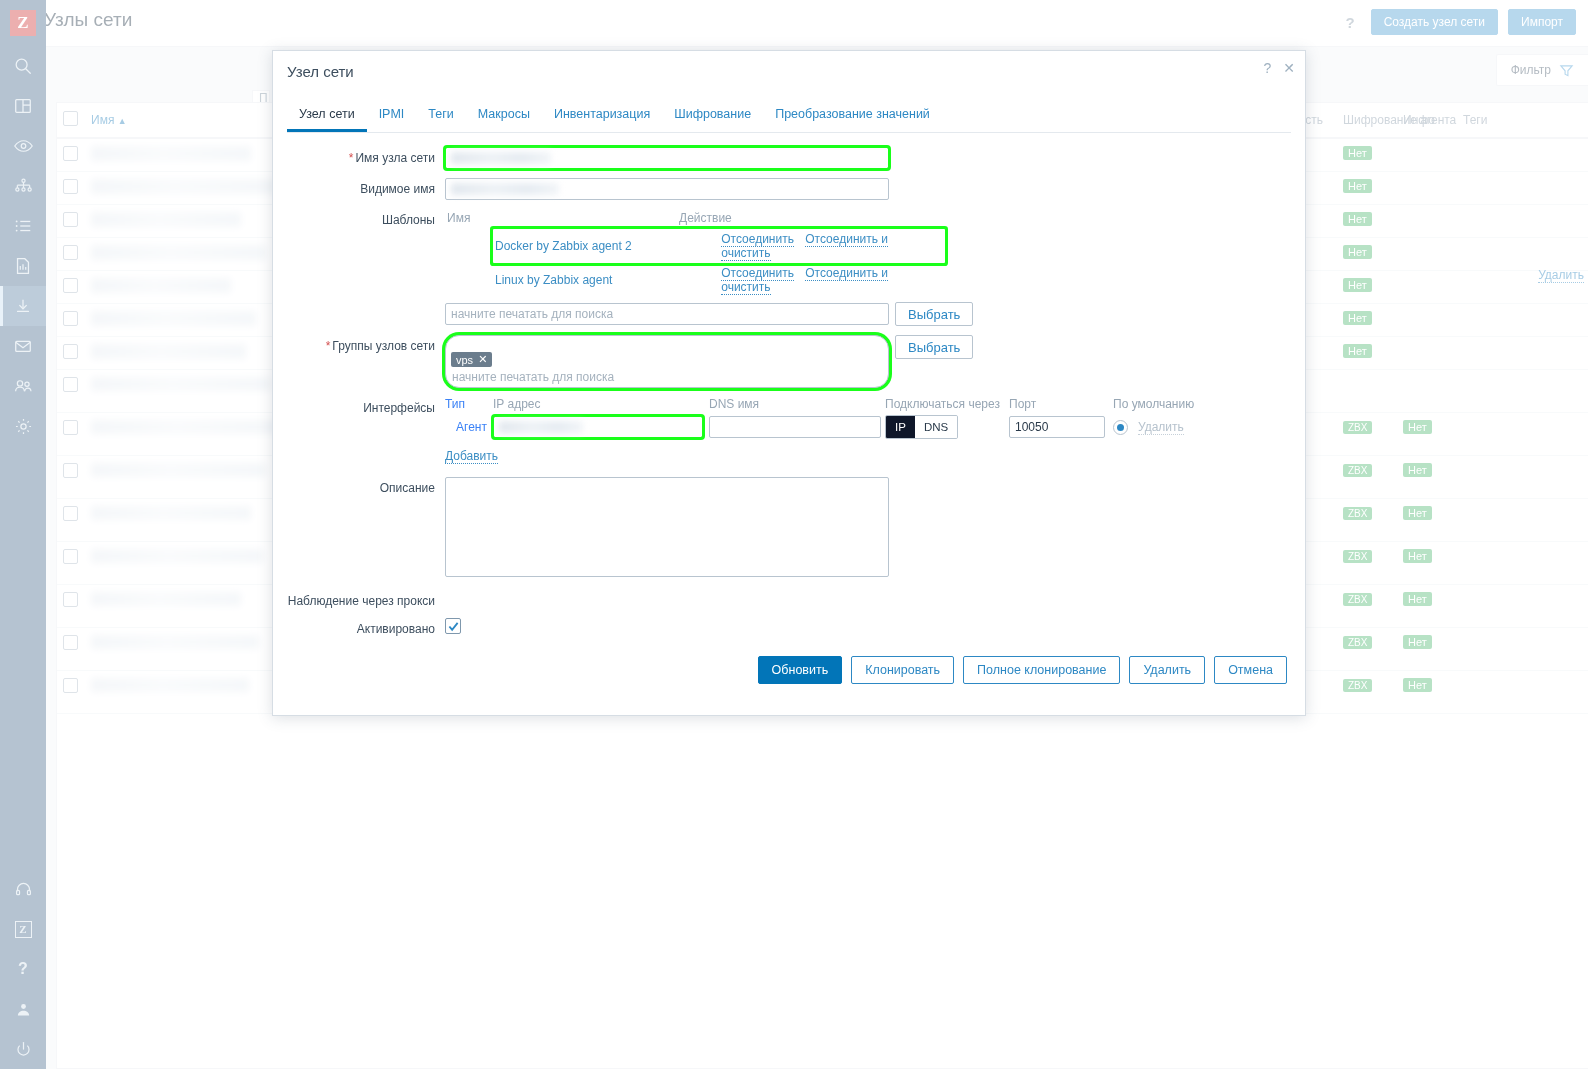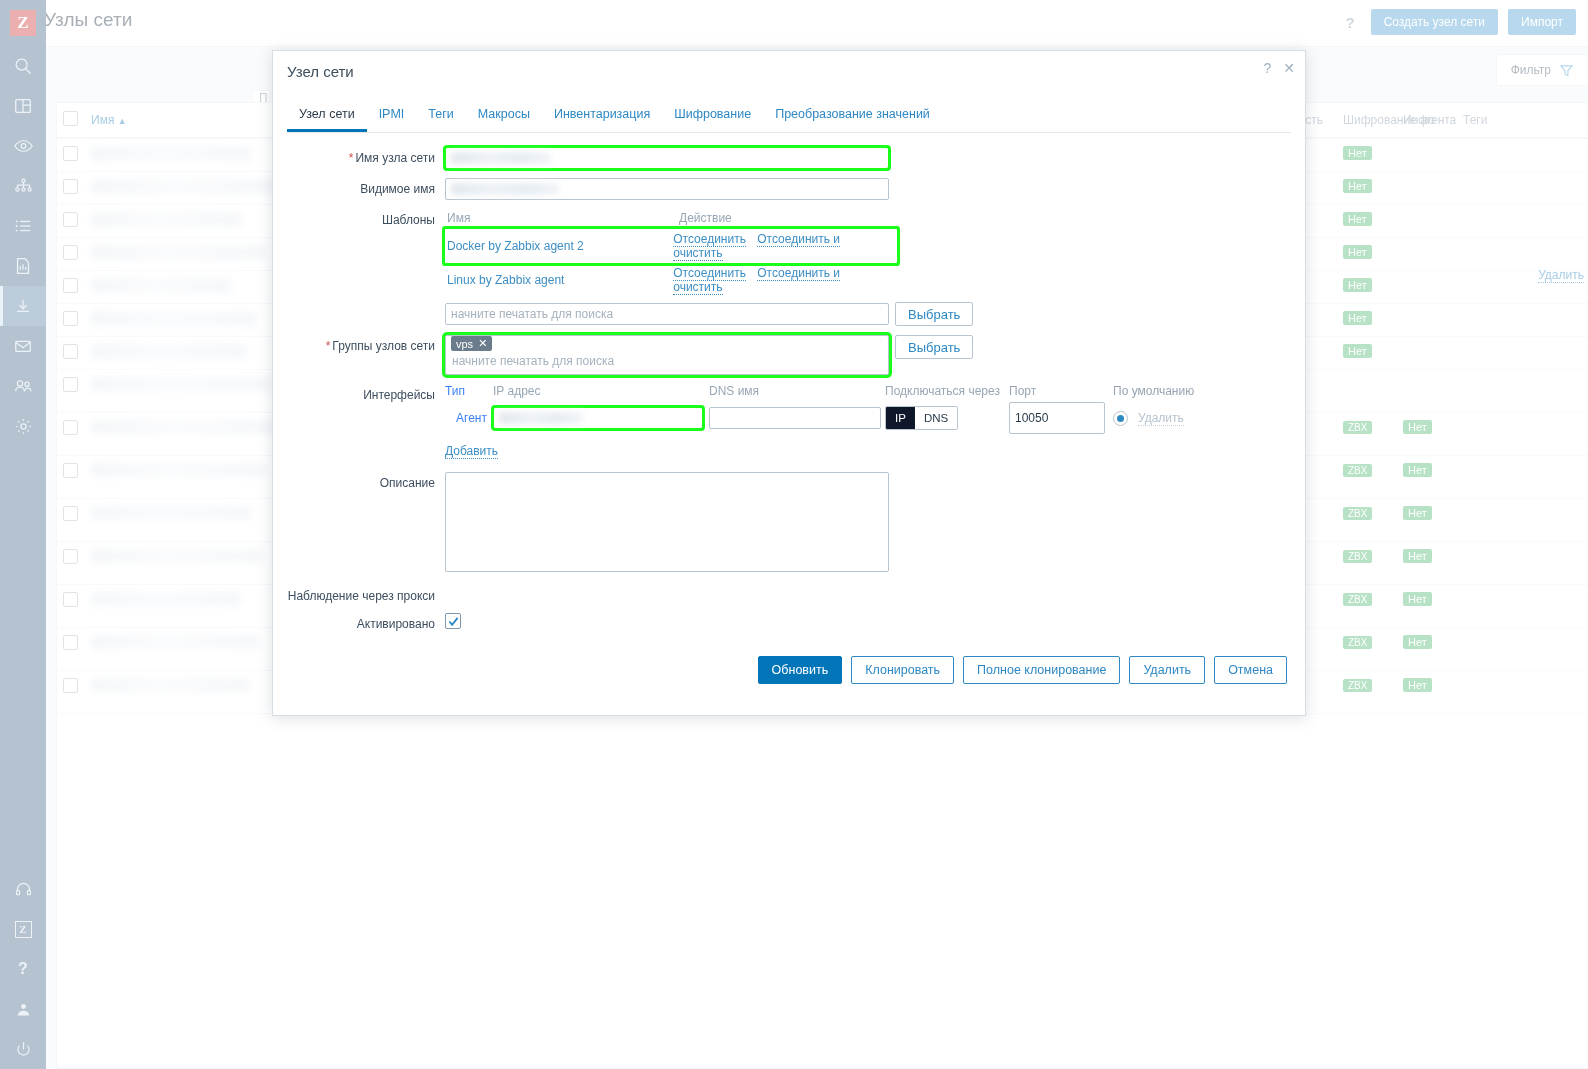--- a/index.html
+++ b/index.html
@@ -144,49 +144,49 @@
   .inp{
     width:444px;height:22px;border:1px solid #b8c4cf;border-radius:2px;background:#fff;
     box-sizing:border-box;padding:2px 5px;font-size:12px;color:#2a3a4a;
     font-family:"Liberation Sans",sans-serif;
   }
   .inp::placeholder{color:#a5b2be;}
   .hl{outline:3px solid #1aff1a;outline-offset:-1px;border-color:#1aff1a;}
   .hlbox{box-shadow:0 0 0 3px #1aff1a;border-radius:1px;}
   .tplhdr{display:flex;color:#97a6b4;padding:2px 0 4px 2px;font-size:12px;}
   .tplhdr .c1{width:232px;}
-  .tplrow{display:flex;align-items:center;padding:3px 2px;font-size:12px;}
+  .tplrow{display:flex;align-items:center;padding:3px 2px;font-size:12px;margin-left:48px;}
   .tplrow .c1{width:232px;}
   .tplrow a{margin-right:8px;}
   .selbtn{
     border:1px solid #b8c4cf;background:#fff;color:#2d88c4;border-radius:2px;
     padding:4px 12px;font-size:13px;cursor:pointer;margin-left:6px;height:24px;
     font-family:"Liberation Sans",sans-serif;
   }
   .multiselect{
-    width:444px;border:1px solid #b8c4cf;border-radius:2px;background:#fff;
-    box-sizing:border-box;padding:0 5px 3px;min-height:40px;
+    width:444px;border:1px solid #b8c4cf;border-radius:14px;background:#fff;
+    box-sizing:border-box;padding:16px 5px 3px;min-height:40px;
   }
   .chip{
     background:#6b7d8d;color:#fff;border-radius:2px;padding:1px 5px;font-size:11px;
     display:inline-flex;align-items:center;gap:5px;
   }
   .chip .x{cursor:pointer;font-weight:bold;}
   .ms-ph{color:#a5b2be;font-size:12px;padding:3px 1px 0;}
   .ifhdr{display:flex;color:#97a6b4;font-size:12px;padding-bottom:4px;}
   .ifrow{display:flex;align-items:center;font-size:12px;}
   .w-type{width:48px;color:#3b82f6;}
   .w-ip{width:216px;}
   .w-dns{width:176px;}
   .w-via{width:90px;}
   .w-port{width:104px;}
   .w-def{width:100px;}
   .inp-ip{width:210px;height:22px;}
   .inp-dns{width:172px;height:22px;}
-  .inp-port{width:96px;height:32px;}
+  .inp-port{width:96px;height:22px;}
   .toggle{display:inline-flex;border:1px solid #b8c4cf;border-radius:2px;overflow:hidden;height:22px;}
   .toggle div{
     padding:3px 9px;font-size:11.5px;cursor:pointer;background:#fff;color:#2a3a4a;
     display:flex;align-items:center;
   }
   .toggle div.on{background:#0f172a;color:#fff;}
   .radio{
     width:13px;height:13px;border-radius:50%;border:1px solid #b8c4cf;background:#fff;
     display:inline-flex;align-items:center;justify-content:center;
   }

